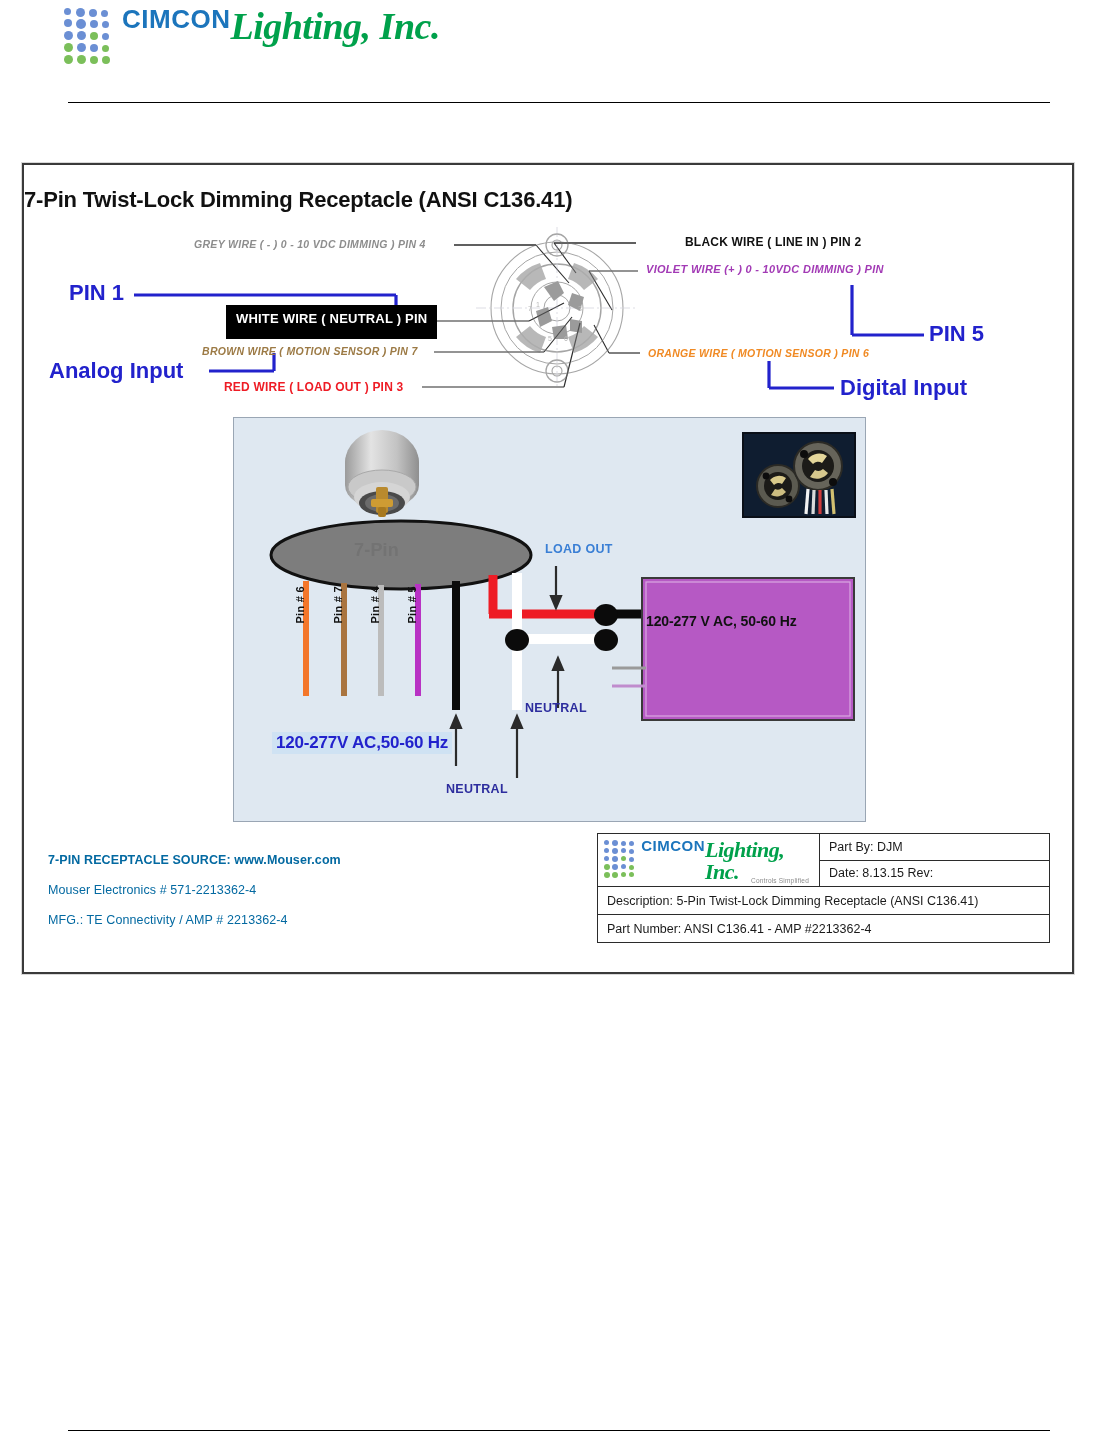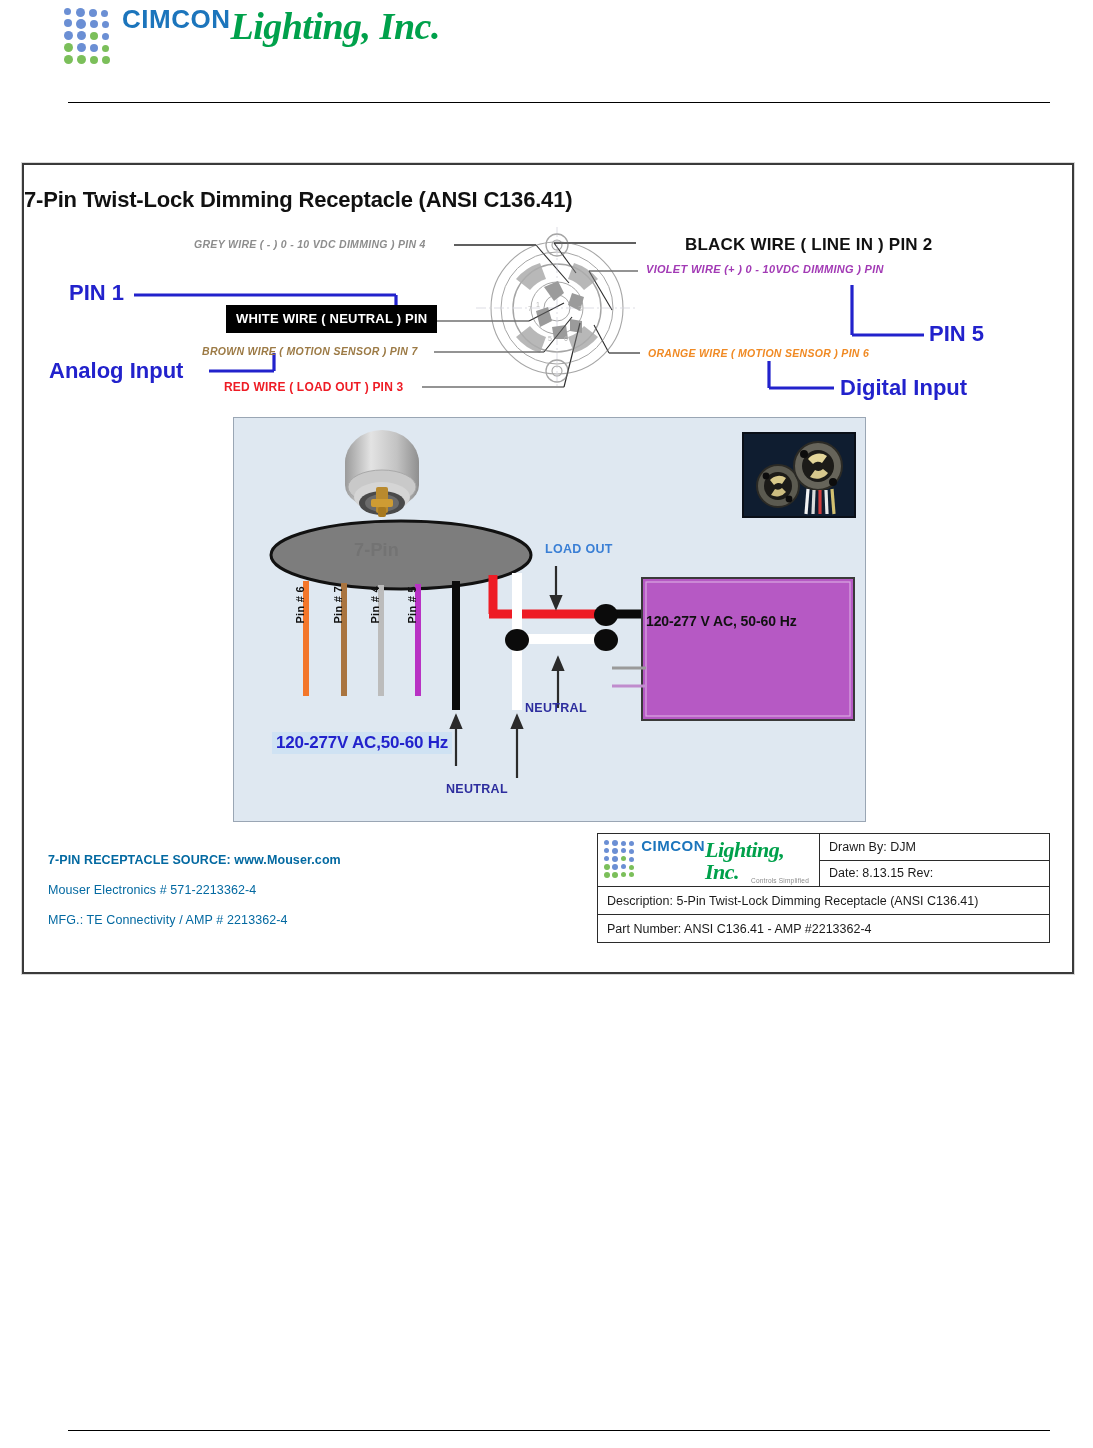--- a/index.html
+++ b/index.html
@@ -41,28 +41,28 @@
     font-size:22px;font-weight:bold;color:#111;letter-spacing:-.2px;
   }
 
   
   #pin-callouts{position:absolute;left:0;top:60px;width:1048px;height:185px;}
 
   .callout{position:absolute;white-space:nowrap;font-style:italic;font-weight:bold;}
 
   
   #label-grey-wire{left:170px;top:13px;font-size:10.5px;color:#8d8d8d;letter-spacing:.3px;}
-  #label-black-wire{left:620px;top:10px;font-size:17px;color:#111;font-style:normal;letter-spacing:.2px;padding-left:41px;}
+  #label-black-wire{left:620px;top:10px;font-size:12px;color:#111;font-style:normal;letter-spacing:.2px;padding-left:41px;}
   #label-violet-wire{left:622px;top:38px;font-size:11px;color:#a23ab5;letter-spacing:.3px;}
   #label-brown-wire{left:178px;top:120px;font-size:10.5px;color:#9c7a45;letter-spacing:.3px;}
   #label-orange-wire{left:624px;top:122px;font-size:10.5px;color:#f08a24;letter-spacing:.3px;}
   #label-red-wire{left:200px;top:155px;font-size:12px;color:#ee1c25;font-style:normal;letter-spacing:.2px;}
   #label-white-wire{
     left:202px;top:80px;background:#000;color:#fff;font-size:13px;font-style:normal;
-    padding:6px 10px 7px 10px;letter-spacing:.2px;
+    padding:6px 10px 13px 10px;letter-spacing:.2px;
   }
 
   
   .big-blue{position:absolute;color:#2222cc;font-weight:bold;font-size:22px;white-space:nowrap;}
   #label-pin1{left:45px;top:55px;}
   #label-analog-input{left:25px;top:133px;}
   #label-pin5{left:905px;top:96px;}
   #label-digital-input{left:816px;top:150px;}
 
   
@@ -422,21 +422,21 @@
               <i style="left:25px;top:32px;width:5px;height:5px;background:#7bbf5a;"></i>
             </span>
             <span class="logo-words">
               <span class="logo-cimcon">CIMCON</span>
               <span class="logo-lighting">Lighting, Inc.</span>
             </span>
           </span>
           <span id="tb-tagline">Controls Simplified</span>
         </div>
         <div class="tb-right-col">
-          <div class="tb-cell" id="tb-drawn">Drawn By: DJM</div>
+          <div class="tb-cell" id="tb-drawn">Part By: DJM</div>
           <div class="tb-cell" id="tb-date">Date: 8.13.15   Rev:</div>
         </div>
       </div>
       <div class="tb-row">
         <div id="tb-desc">Description:  5-Pin Twist-Lock Dimming Receptacle (ANSI C136.41)</div>
       </div>
       <div class="tb-row">
         <div id="tb-part">Part Number:  ANSI C136.41  -  AMP #2213362-4</div>
       </div>
     </div>

